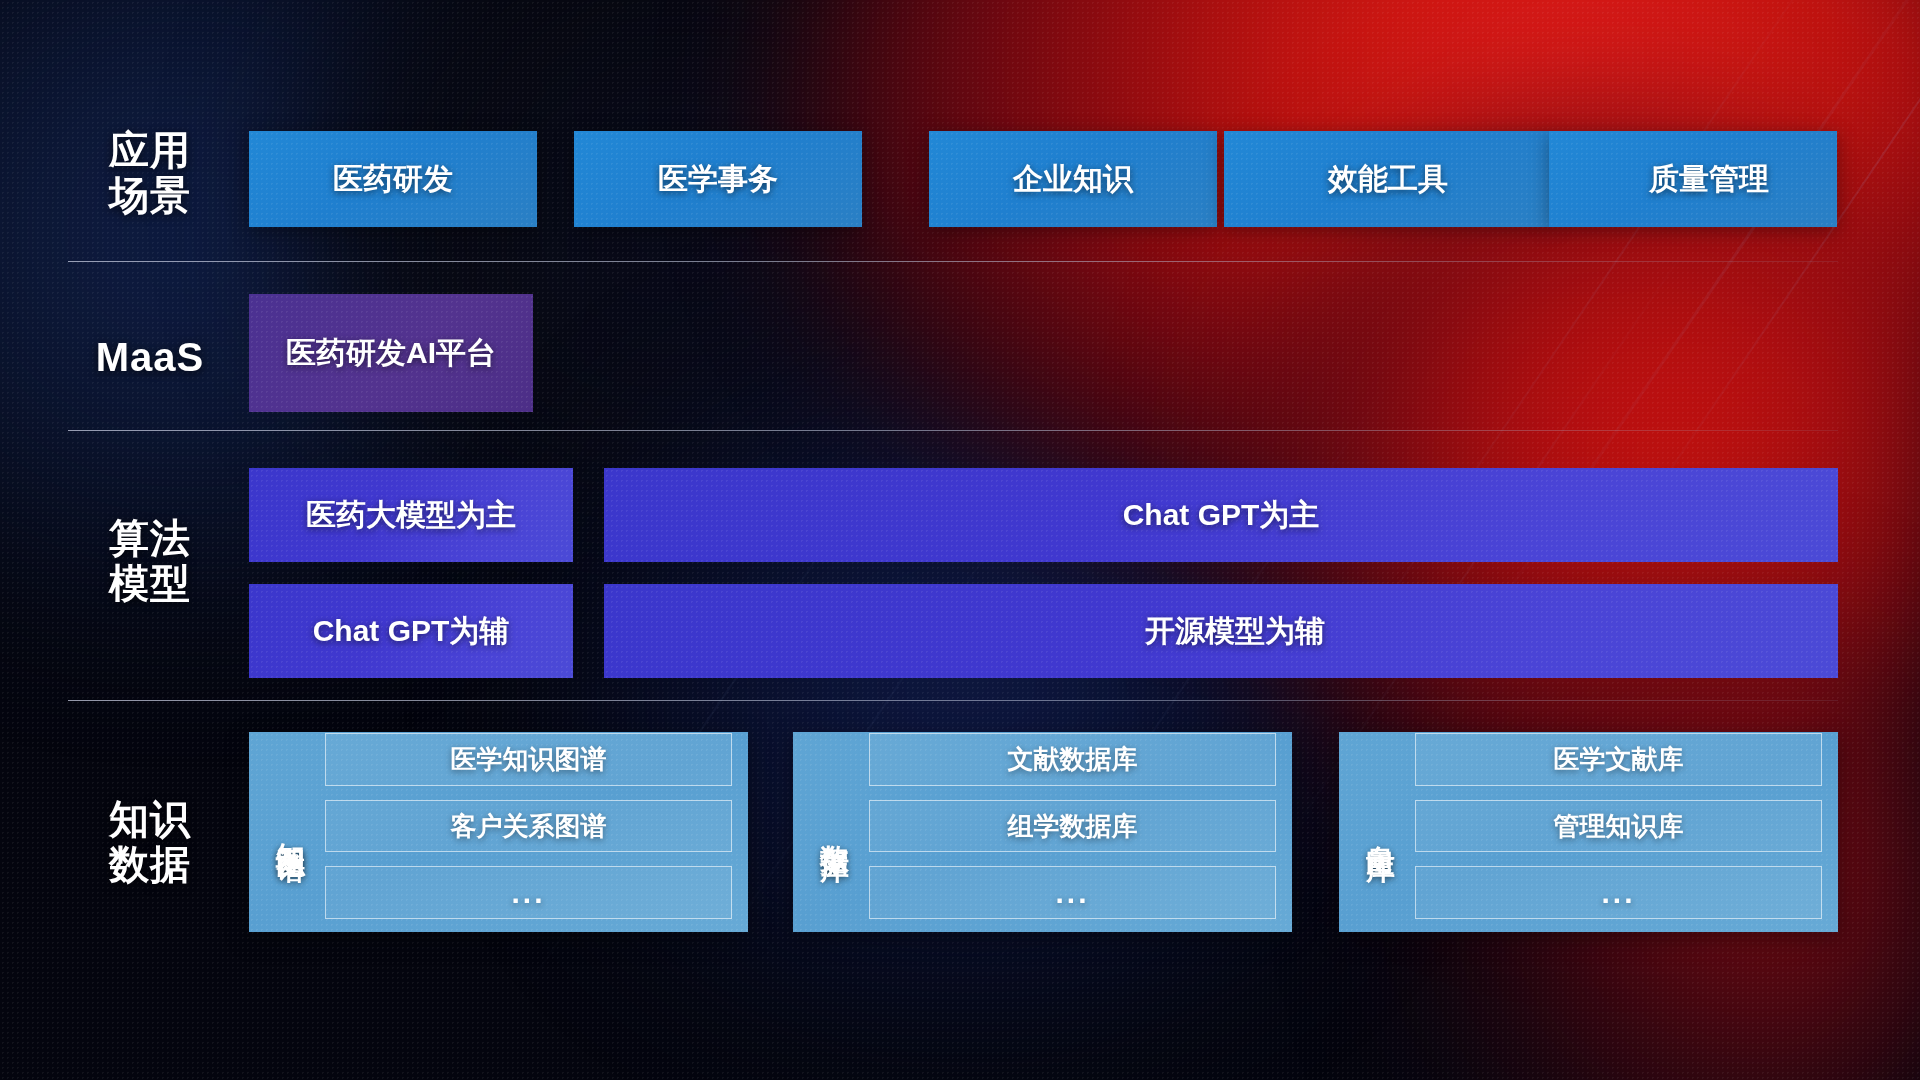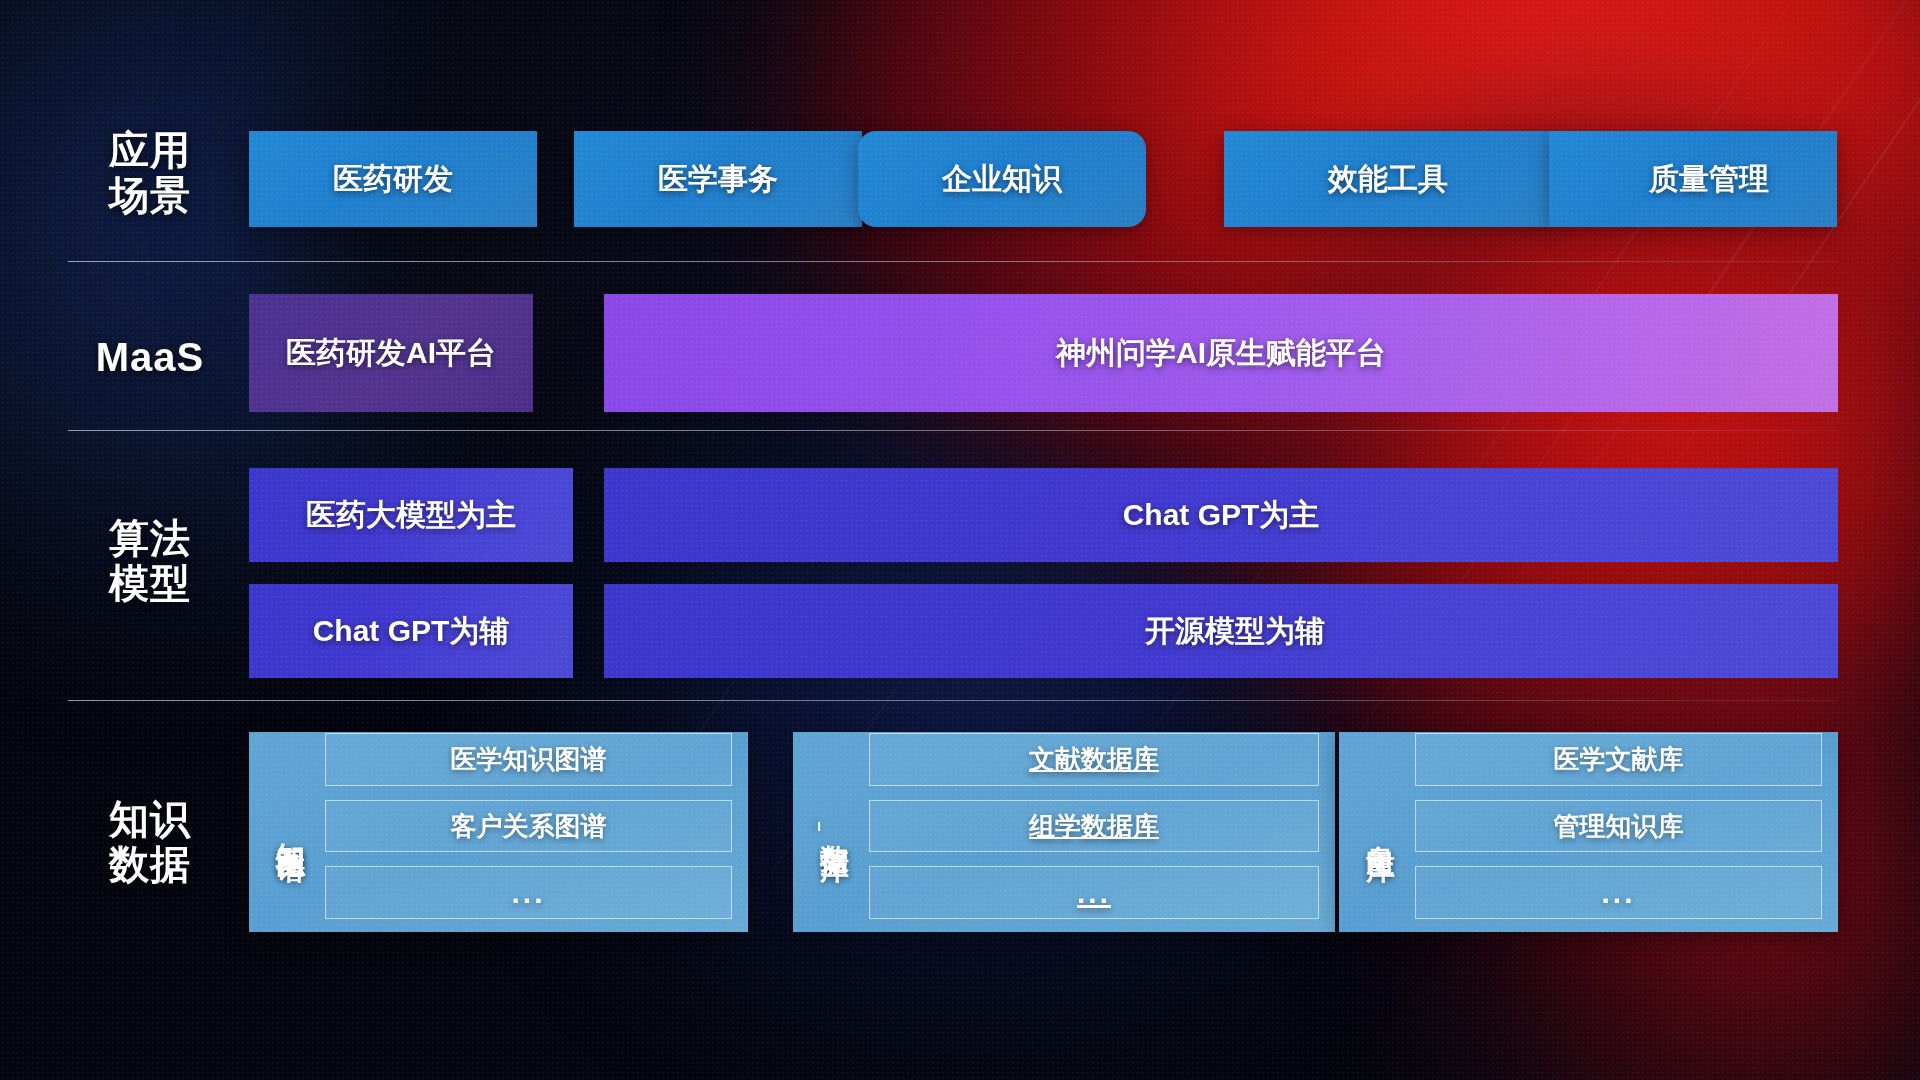--- a/index.html
+++ b/index.html
@@ -185,30 +185,29 @@
   <div class="streak s7"></div>
   <div class="dots"></div>
 </div>
 
 <div id="stage">
 
   <div class="row-label cn" style="left:65px; top:128px;">应用<br>场景</div>
 
   <div class="box app-box" style="position:absolute; left:249px; top:131px; width:288px;">医药研发</div>
   <div class="box app-box" style="position:absolute; left:574px; top:131px; width:288px;">医学事务</div>
-  <div class="box app-box" style="position:absolute; left:858px; top:131px; width:288px;border-radius:18px;">企业知识</div>
+  <div class="box app-box" style="position:absolute; left:929px; top:131px; width:288px;">企业知识</div>
   <div class="box app-box" style="position:absolute; left:1224px; top:131px; width:328px;">效能工具</div>
   <div class="box app-box" style="position:absolute; left:1549px; top:131px; width:288px;padding-left:32px;">质量管理</div>
 
   <div class="divider" style="left:68px; top:261px; width:1770px;"></div>
 
   <div class="row-label en" style="left:65px; top:335px;">MaaS</div>
 
   <div class="box maas-left" style="position:absolute; left:249px; top:294px; width:284px;">医药研发AI平台</div>
-  <div class="box maas-right" style="position:absolute; left:604px; top:294px; width:1234px;">神州问学AI原生赋能平台</div>
 
   <div class="divider" style="left:68px; top:430px; width:1770px;"></div>
 
   <div class="row-label cn" style="left:65px; top:516px;">算法<br>模型</div>
 
   <div class="box algo-box" style="position:absolute; left:249px; top:468px; width:324px;">医药大模型为主</div>
   <div class="box algo-box" style="position:absolute; left:604px; top:468px; width:1234px;">Chat GPT为主</div>
 
   <div class="box algo-box" style="position:absolute; left:249px; top:584px; width:324px;">Chat GPT为辅</div>
   <div class="box algo-box" style="position:absolute; left:604px; top:584px; width:1234px;padding-left:28px;">开源模型为辅</div>
@@ -219,21 +218,21 @@
 
   <div class="kd-group" style="position:absolute; left:249px; top:732px; width:499px;">
     <div class="kd-title">知识图谱</div>
     <div class="kd-items">
       <div class="kd-item">医学知识图谱</div>
       <div class="kd-item">客户关系图谱</div>
       <div class="kd-item ellipsis">...</div>
     </div>
   </div>
 
-  <div class="kd-group" style="position:absolute; left:793px; top:732px; width:542px;text-decoration:underline;">
+  <div class="kd-group" style="position:absolute; left:793px; top:732px; width:499px;">
     <div class="kd-title">数据库</div>
     <div class="kd-items">
       <div class="kd-item">文献数据库</div>
       <div class="kd-item">组学数据库</div>
       <div class="kd-item ellipsis">...</div>
     </div>
   </div>
 
   <div class="kd-group" style="position:absolute; left:1339px; top:732px; width:499px;">
     <div class="kd-title">向量库</div>

